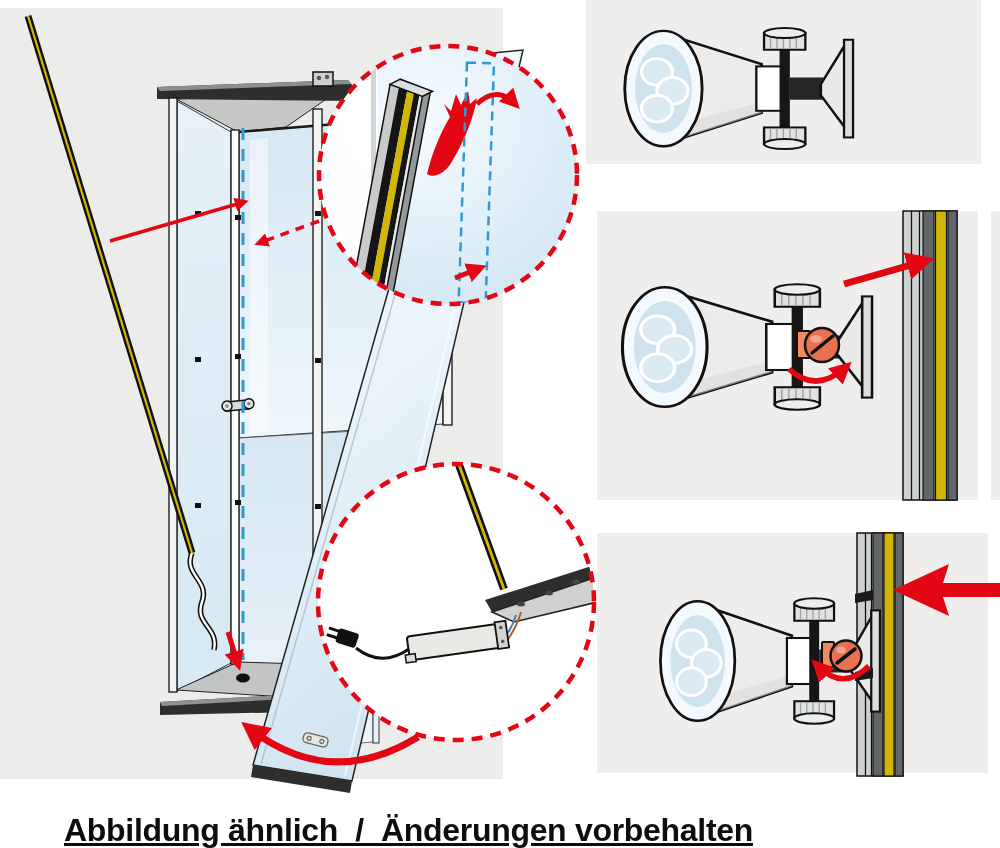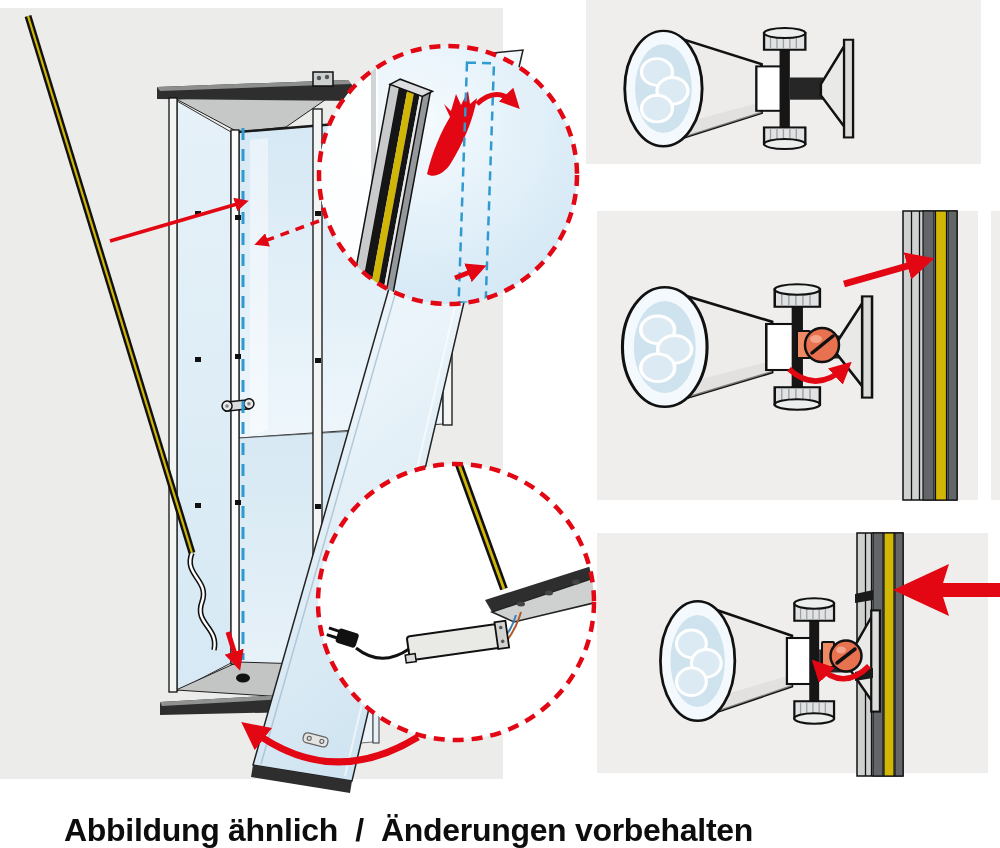--- a/index.html
+++ b/index.html
@@ -8,20 +8,21 @@
     background:var(--page-bg,#fff);
     font-family:"Liberation Sans", sans-serif;
   }
   .stage{position:absolute;inset:0;}
   svg{position:absolute;left:0;top:0;}
   .caption{
     position:absolute;left:64px;top:812px;
     font-size:32px;font-weight:bold;letter-spacing:-0.3px;
     color:var(--caption-color,#0d0d0d);
     white-space:pre;
+    text-decoration:underline;
   }
   .fr{fill:var(--accent-red,#e30613);}
   .sr{stroke:var(--accent-red,#e30613);fill:none;}
   .fy{fill:var(--strip-yellow,#d2b606);}
   .sy{stroke:var(--strip-yellow,#d2b606);}
   .sb{stroke:var(--guide-blue,#2f9ad0);fill:none;}
   .fdark{fill:var(--cabinet-dark,#2e2e2e);}
   .backdrop{fill:var(--backdrop-bg,#ececea);}
   .panel{fill:var(--panel-bg,#efeeec);}
 </style>

